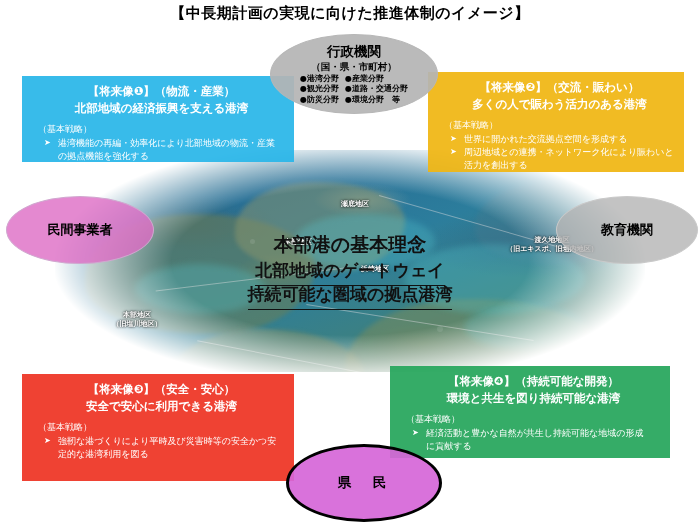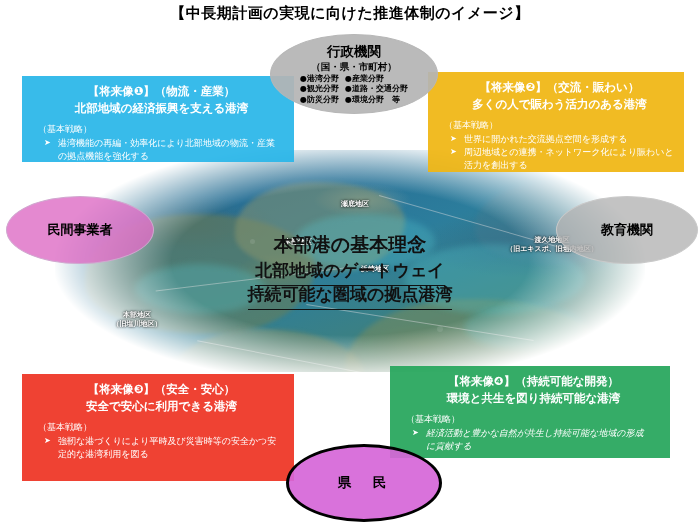--- a/index.html
+++ b/index.html
@@ -312,21 +312,21 @@
       <li><span class="arrow">➤</span><span style="white-space:pre-line;">強靭な港づくりにより平時及び災害時等の安全かつ安
 定的な港湾利用を図る</span></li>
     </ul>
   </div>
 
   <div class="vision-box" id="vision-4">
     <div class="v-head">【将来像❹】（持続可能な開発）</div>
     <div class="v-sub">環境と共生を図り持続可能な港湾</div>
     <div class="v-strat-title">（基本戦略）</div>
     <ul class="v-list">
-      <li><span class="arrow">➤</span><span style="white-space:pre-line;font-style:italic;">経済活動と豊かな自然が共生し持続可能な地域の形成
+      <li><span class="arrow">➤</span><span style="white-space:pre-line;">経済活動と豊かな自然が共生し持続可能な地域の形成
 に貢献する</span></li>
     </ul>
   </div>
 
   <div class="stake-ellipse" id="stake-gov">
     <div class="g-title">行政機関</div>
     <div class="g-sub">（国・県・市町村）</div>
     <div class="g-grid">
       <span>●港湾分野</span>
       <span>●産業分野</span>

